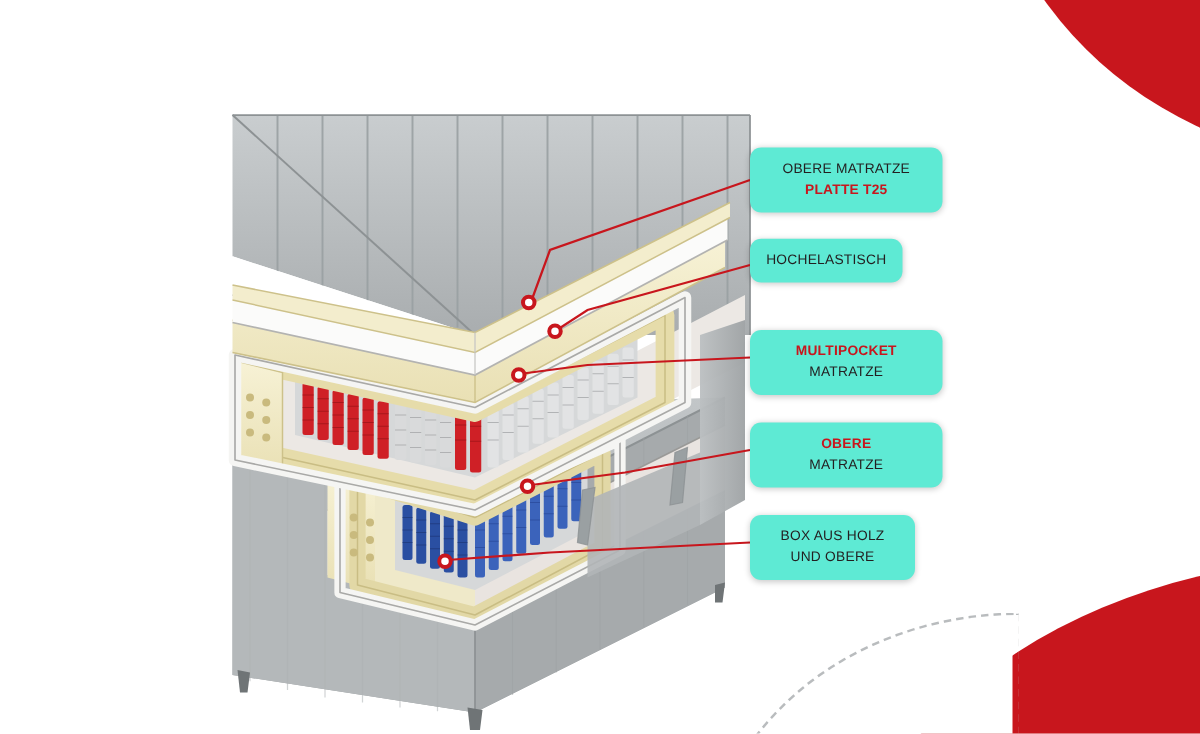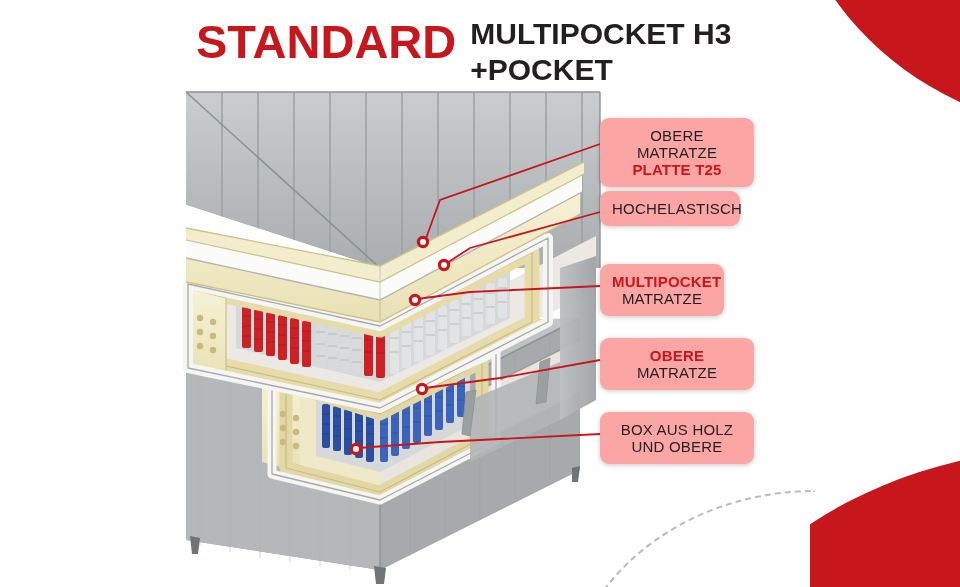--- a/index.html
+++ b/index.html
@@ -96,62 +96,55 @@
   
   #illustration {
     position: absolute;
     left: 0;
     top: 0;
   }
 
   
   .callout {
     position: absolute;
-    background: #fca5a5;
+    background: #5eead4;
     border-radius: 9px;
     box-shadow: 0 1px 5px rgba(0,0,0,0.22);
     padding: 9px 12px;
     text-align: center;
-    font-size: 15px;
+    font-size: 11px;
     line-height: 17px;
     color: #231f20;
     letter-spacing: 0.2px;
     box-sizing: border-box;
   }
   .callout .accent {
     color: #c8161d;
     font-weight: bold;
   }
   .callout .plain {
     color: #231f20;
   }
 
   #callout-0 { left: 600px; top: 118px; width: 154px; }
-  #callout-1 { left: 600px; top: 191px; width: 140px; }
-  #callout-2 { left: 600px; top: 264px; width: 124px; }
+  #callout-1 { left: 600px; top: 191px; width: 122px; }
+  #callout-2 { left: 600px; top: 264px; width: 154px; }
   #callout-3 { left: 600px; top: 338px; width: 154px; }
-  #callout-4 { left: 600px; top: 412px; width: 154px; }
+  #callout-4 { left: 600px; top: 412px; width: 132px; }
 </style>
 </head>
 <body>
 
 <div id="stage">
 
   <div class="swoosh swoosh-tr"></div>
   <div class="swoosh swoosh-br"></div>
   <div class="swoosh-bl-mask"></div>
   <div class="dashed-arc"></div>
 
-  <div class="title-wrap">
-    <div class="title-main">STANDARD</div>
-    <div class="title-sub">
-      <span>MULTIPOCKET H3</span>
-      <span class="line2">+POCKET</span>
-    </div>
-  </div>
 
   <svg id="illustration" width="960" height="587" viewBox="0 0 960 587">
     <defs>
       <linearGradient id="fabricGrad" x1="0" y1="0" x2="0" y2="1">
         <stop offset="0%" stop-color="#c9cdcf"></stop>
         <stop offset="100%" stop-color="#a9adaf"></stop>
       </linearGradient>
       <linearGradient id="fabricGrad2" x1="0" y1="0" x2="1" y2="0">
         <stop offset="0%" stop-color="#bcc0c2"></stop>
         <stop offset="100%" stop-color="#9ea2a4"></stop>

